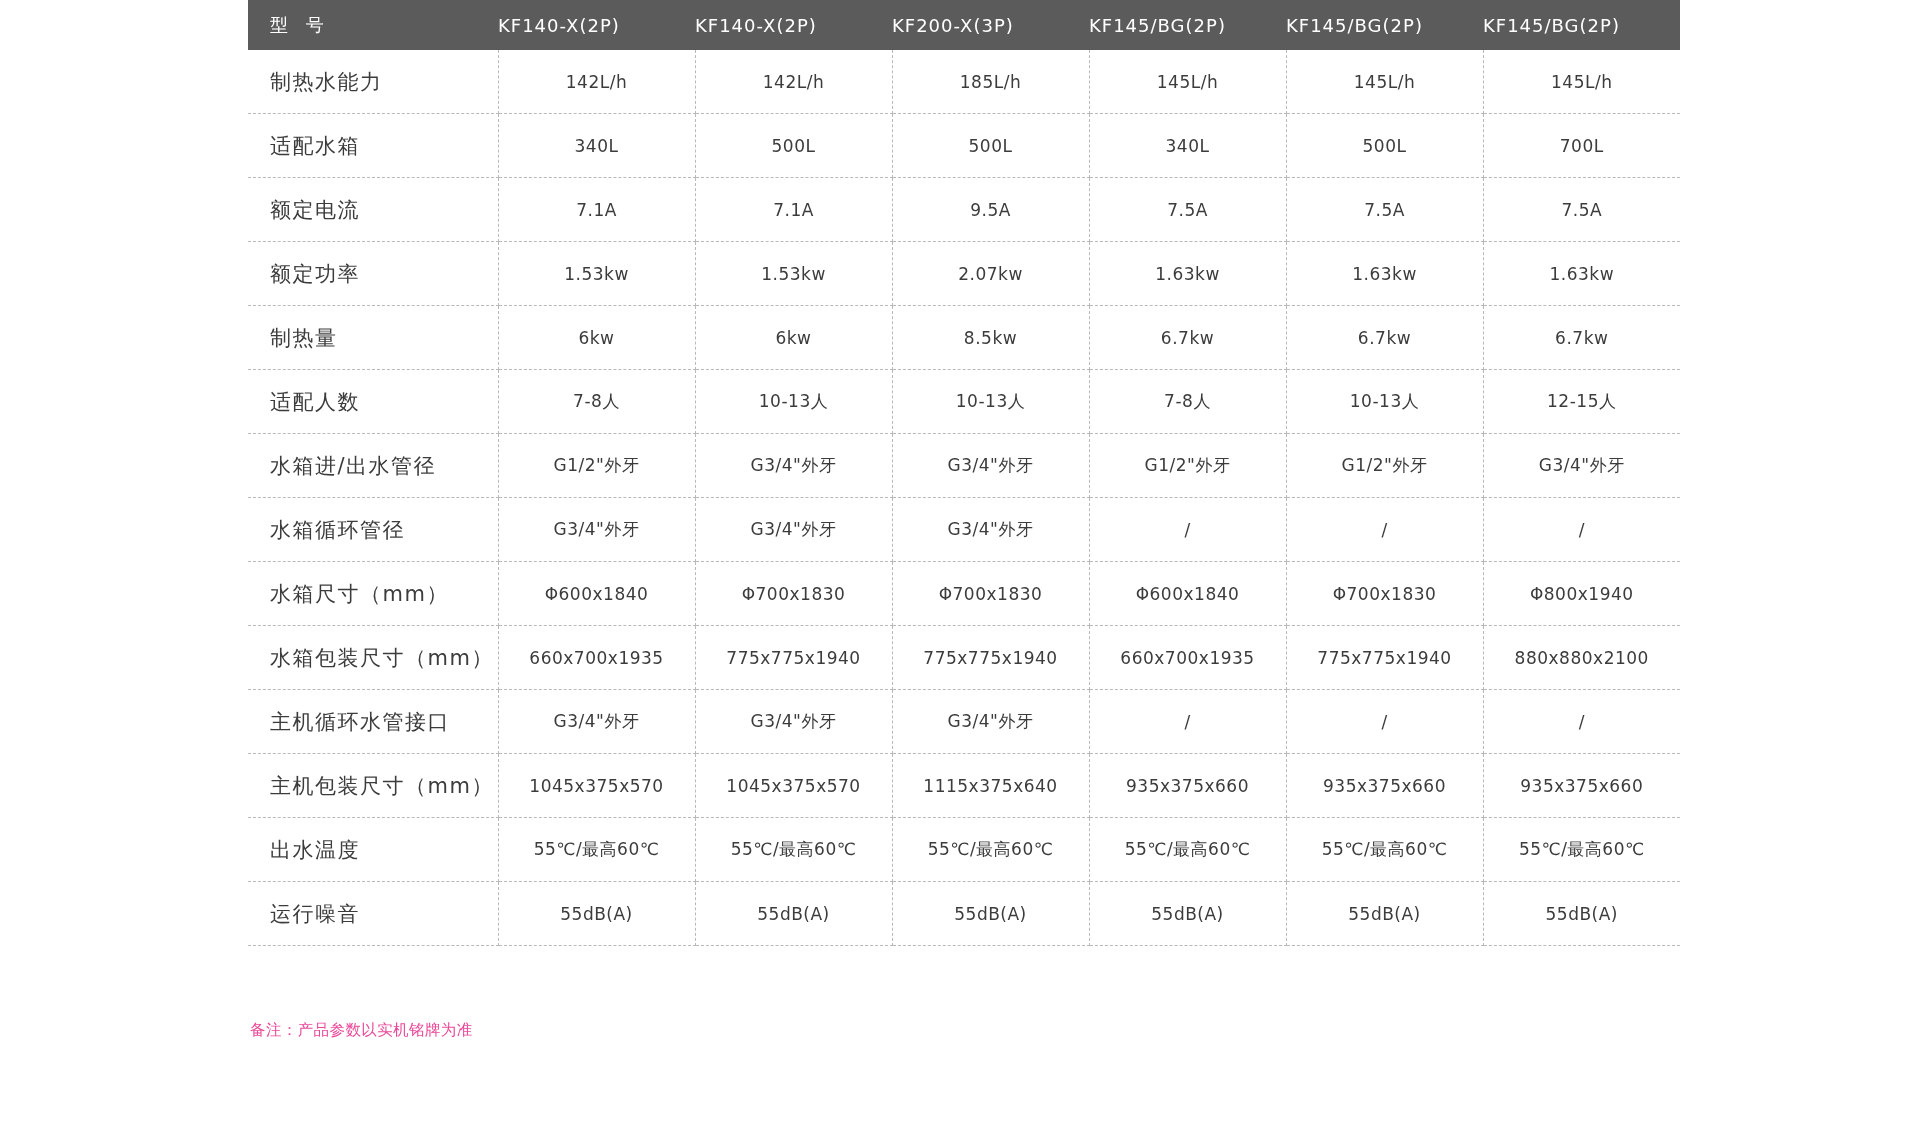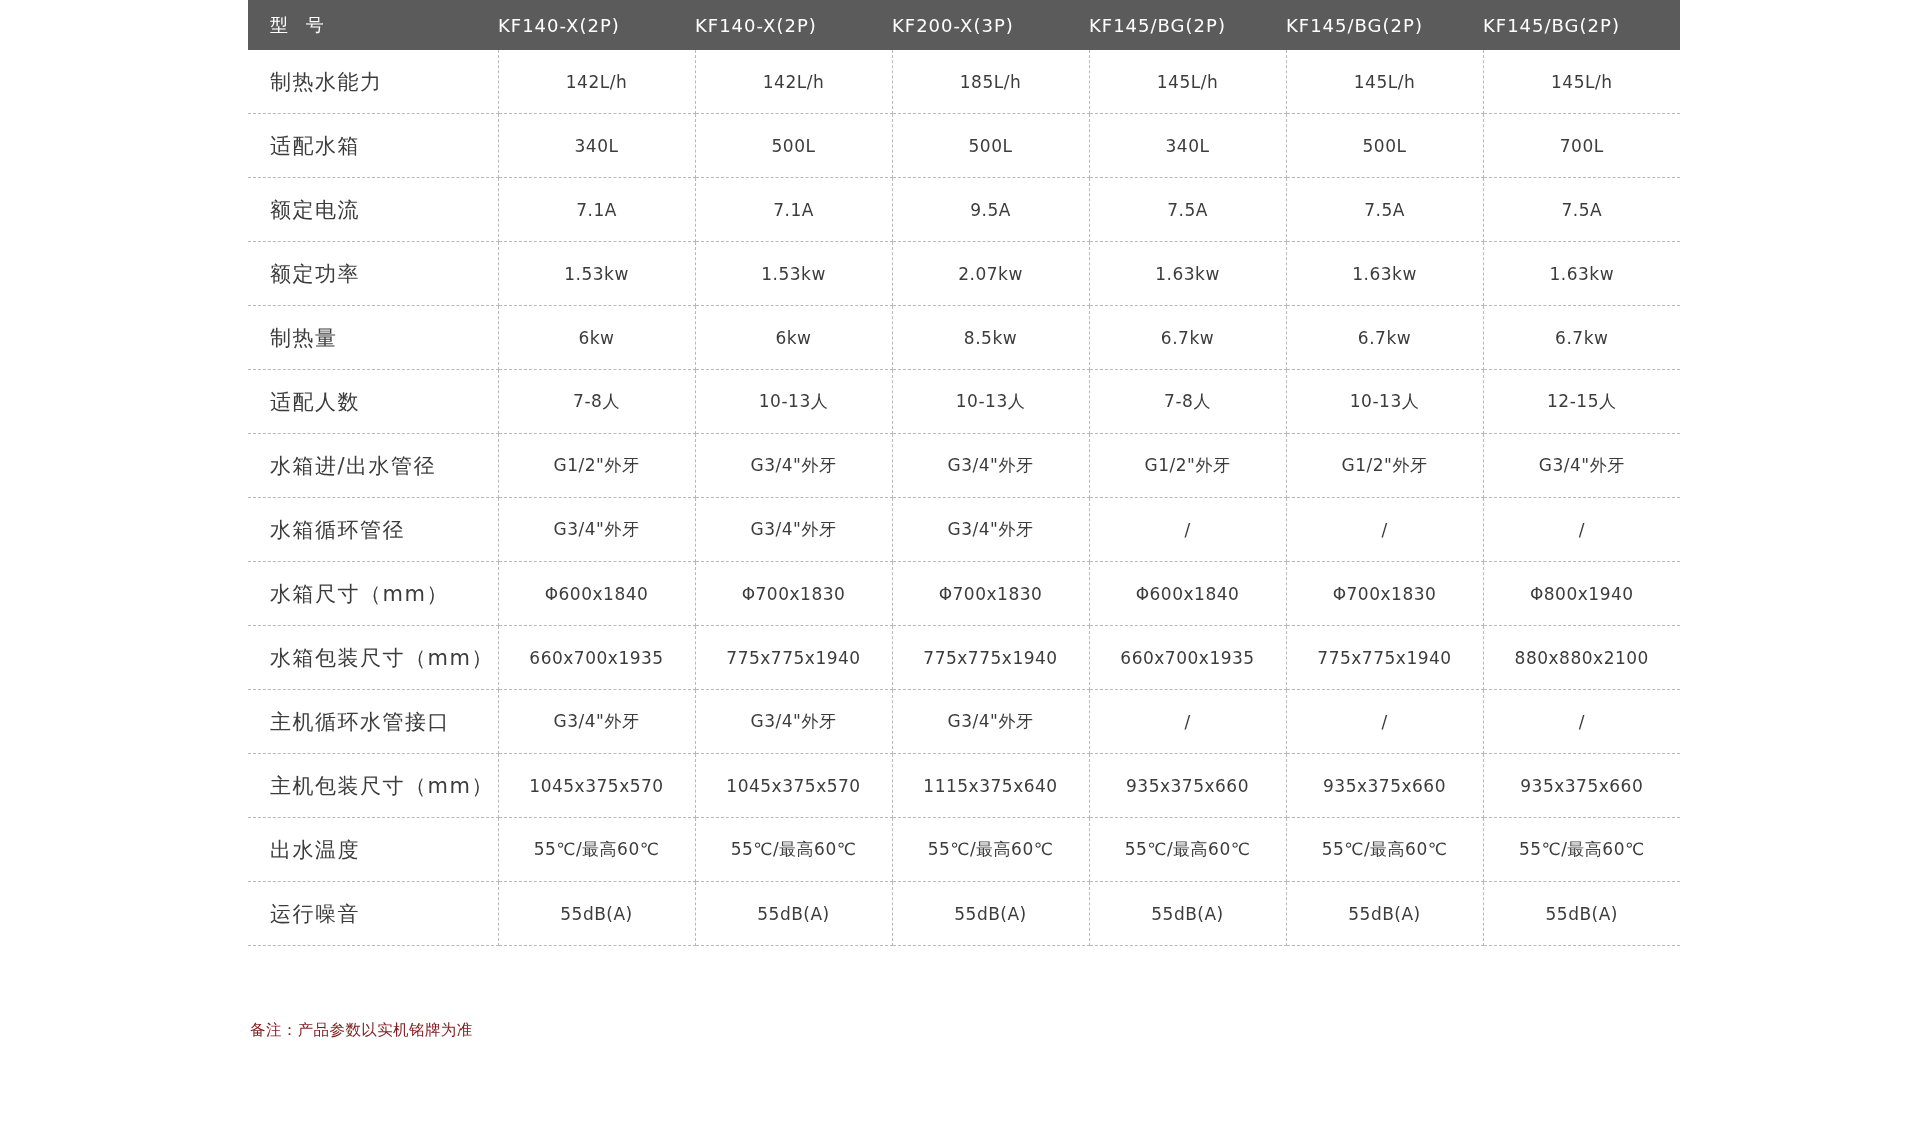--- a/index.html
+++ b/index.html
@@ -75,21 +75,21 @@
     border-right: none;
   }
   tbody tr:last-child td {
     border-bottom: 1px dashed #b9b9b9;
   }
   .note {
     position: absolute;
     left: 250px;
     top: 1020px;
     font-size: 15.5px;
-    color: #7f1d1d;
+    color: #ec4899;
     letter-spacing: 0.4px;
   }
 </style>
 </head>
 <body>
 
 <div class="page">
 
   <div class="spec-wrap">
     <table class="spec">

